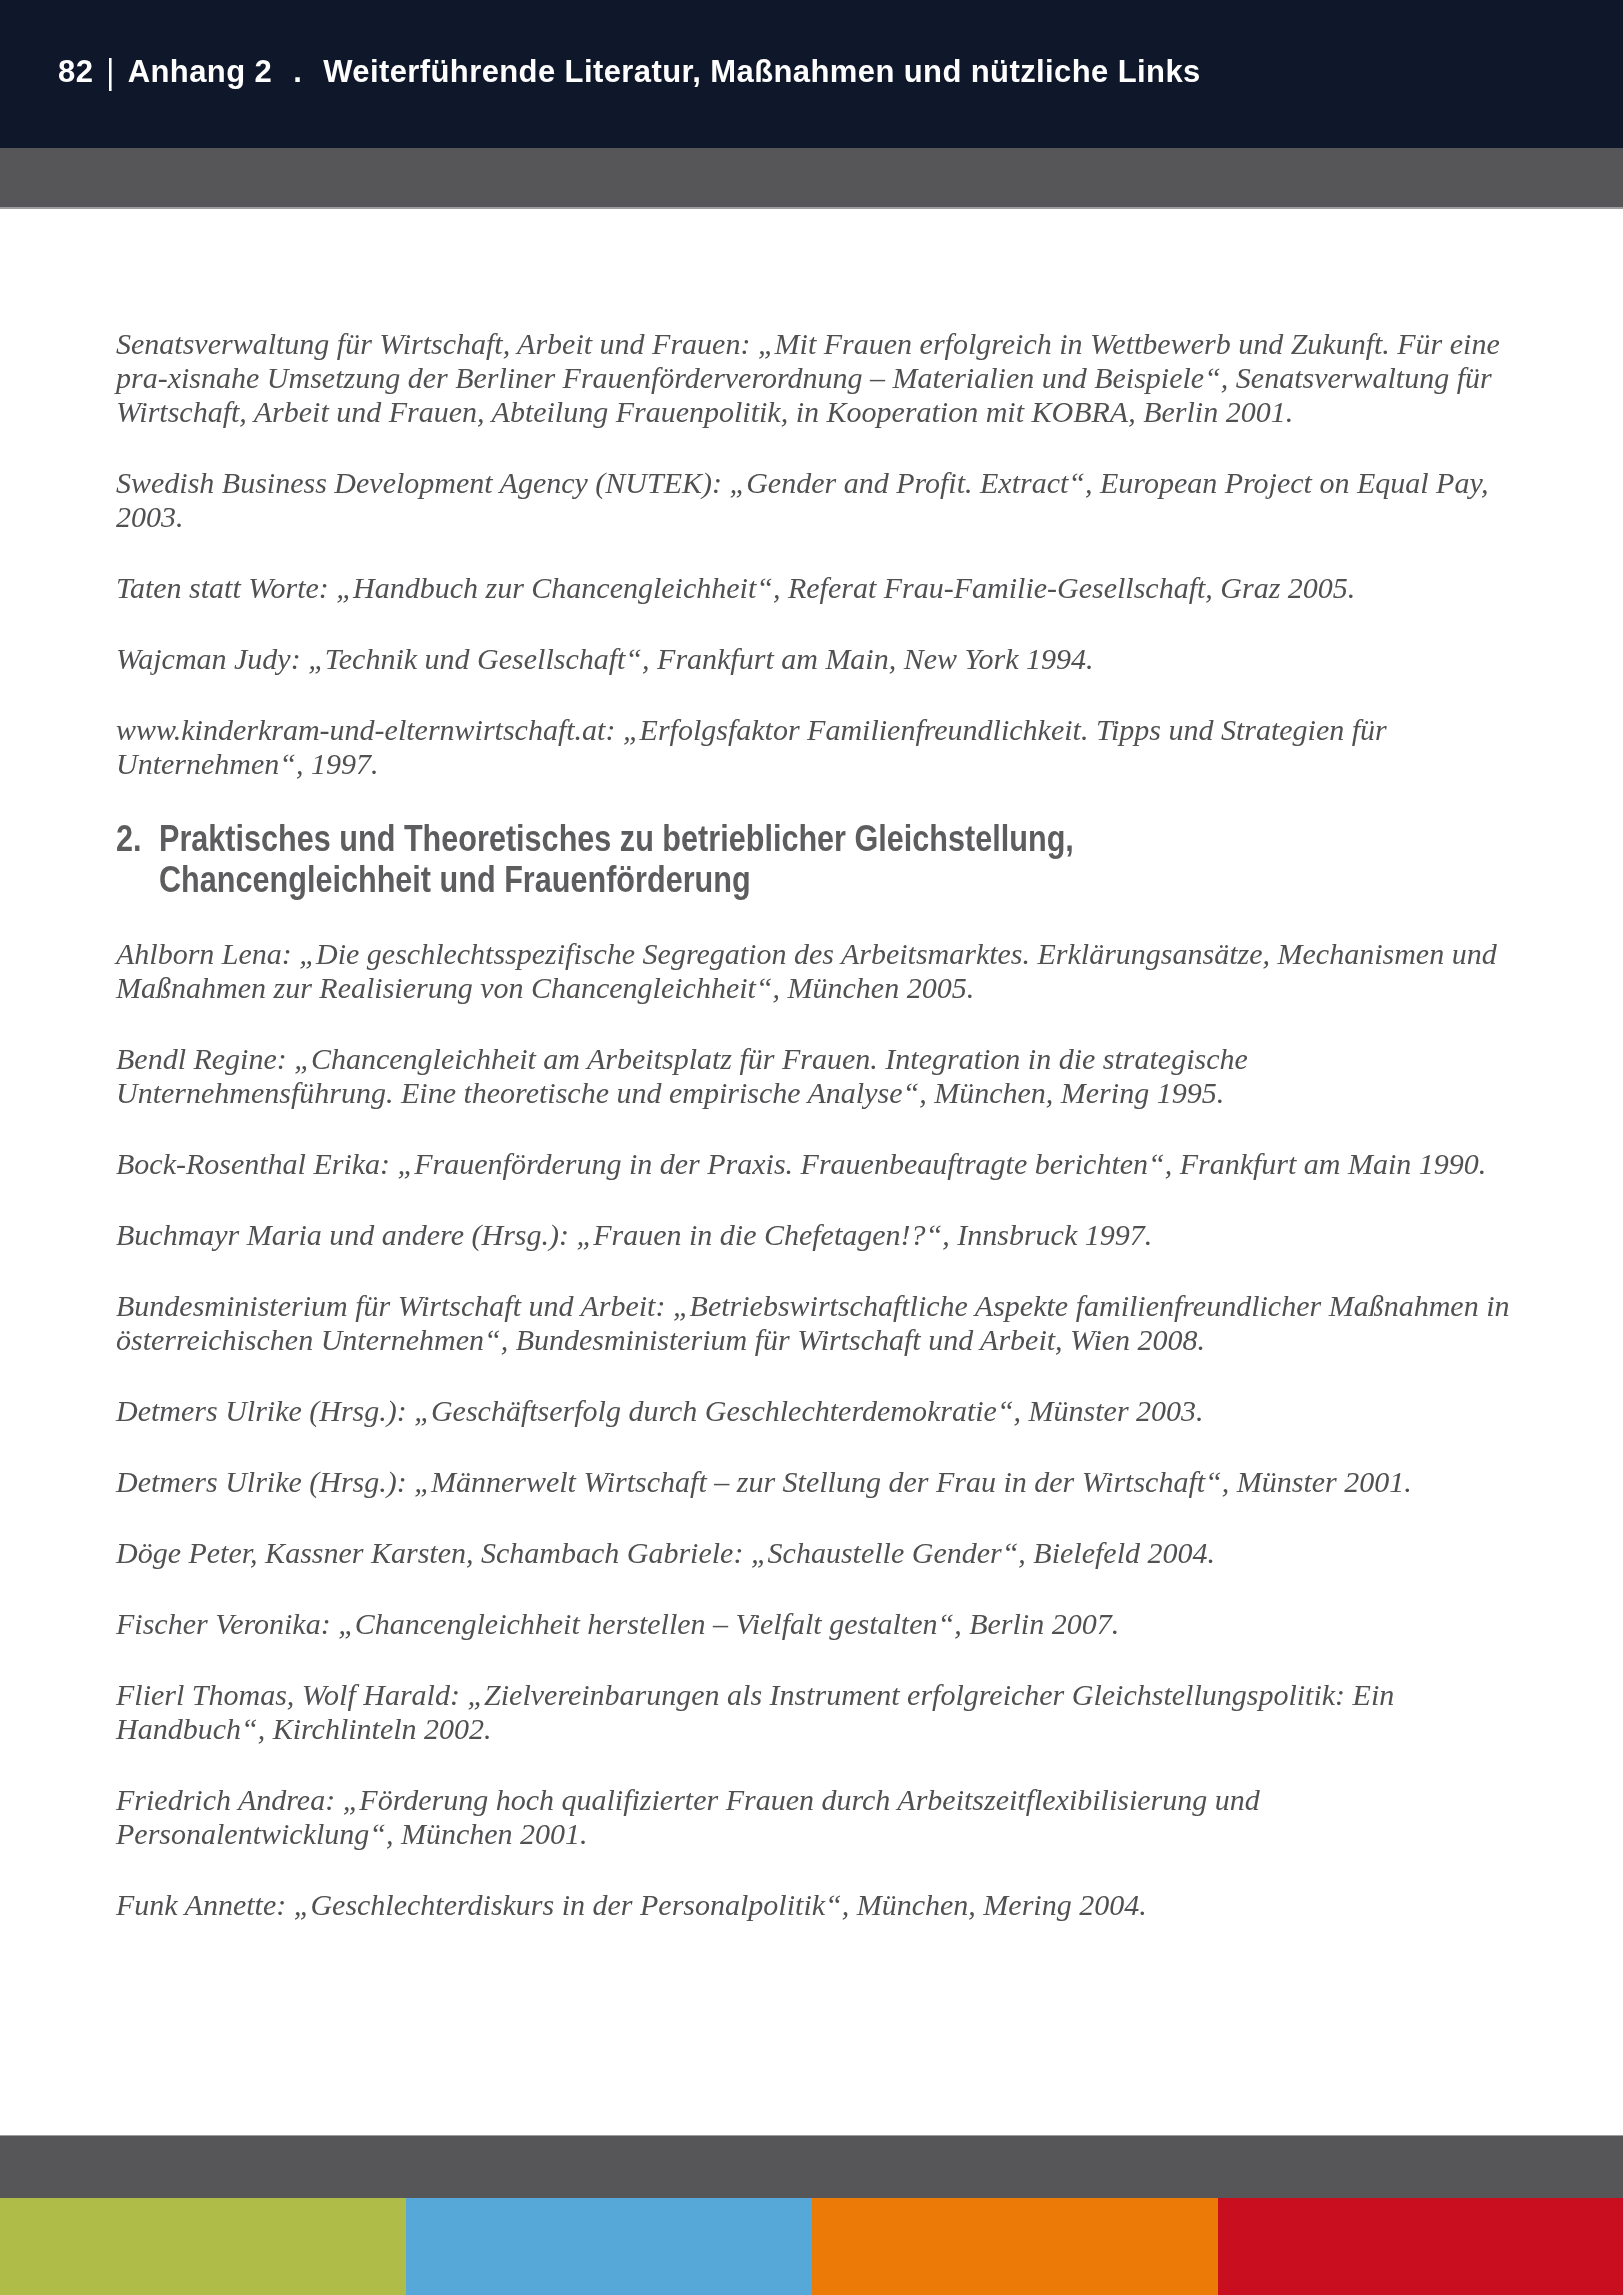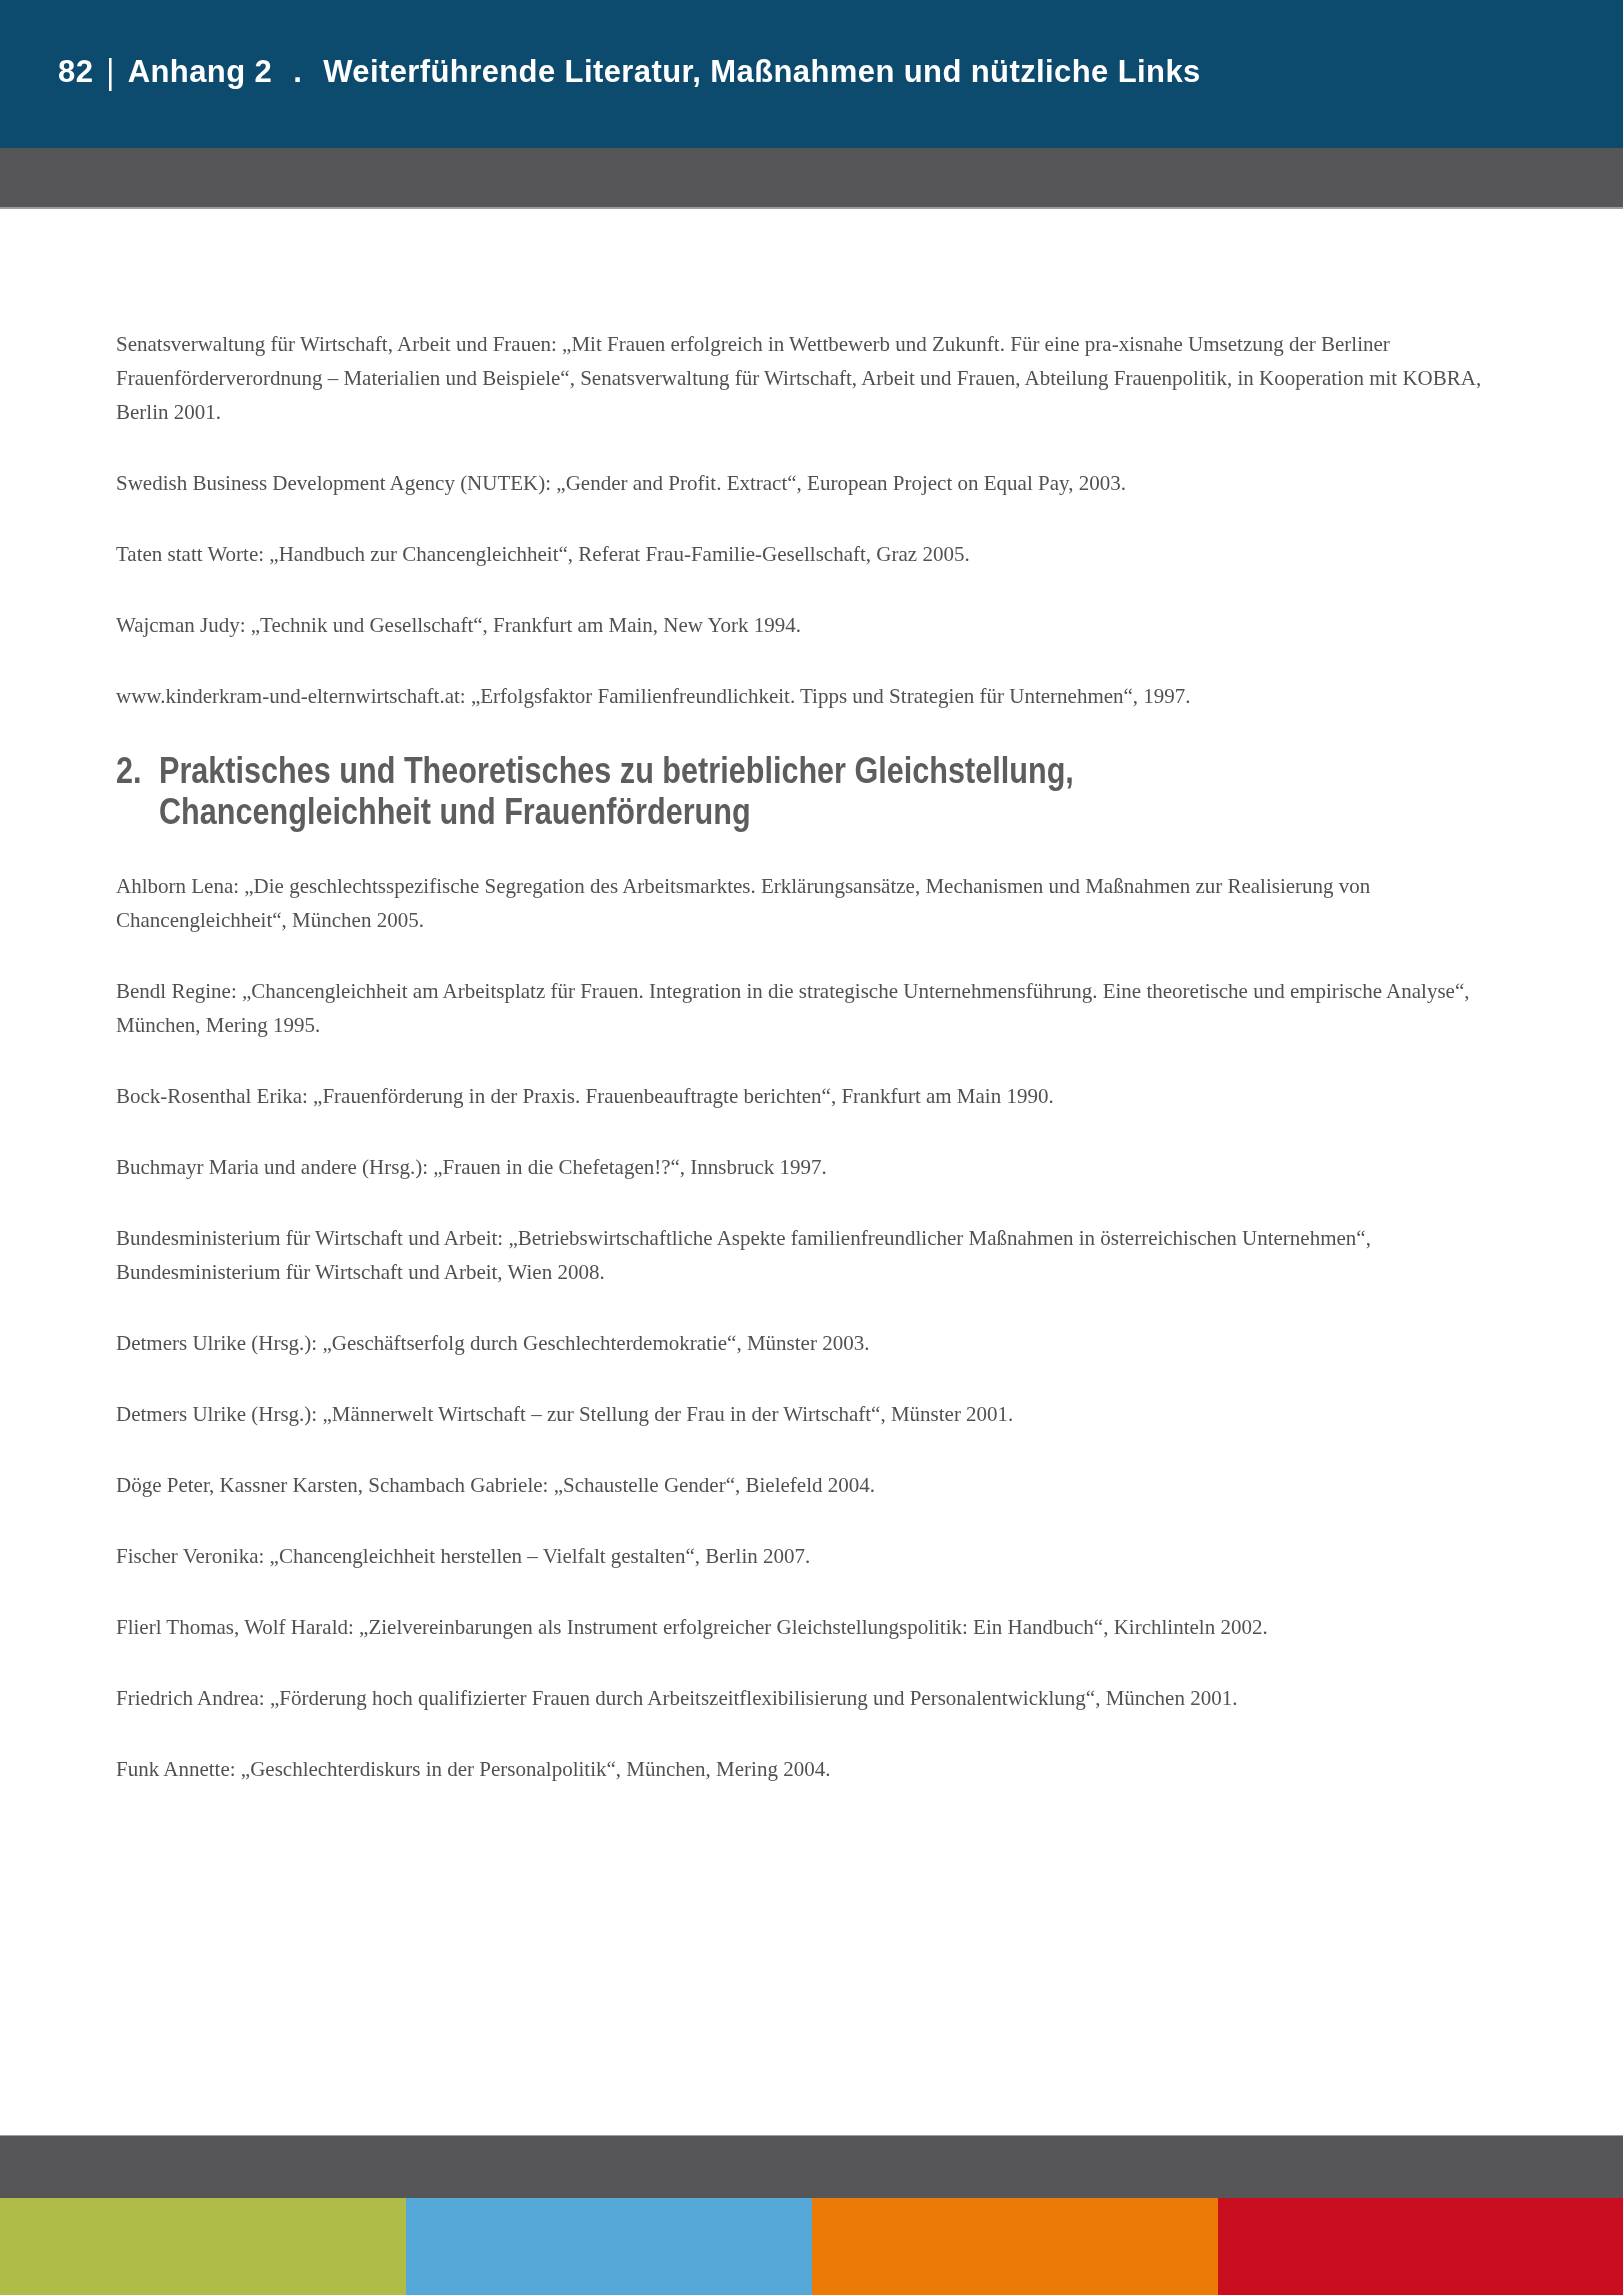--- a/index.html
+++ b/index.html
@@ -43,25 +43,26 @@
   
   .content {
     height: 1926px;
     box-sizing: border-box;
     padding: 118px 103px 0 116px;
     overflow: hidden;
   }
   .content p.ref {
     margin: 0 0 37px 0;
     font-family: "Liberation Serif", serif;
-    font-size: 21px;
+    font-size: 30px;
     line-height: 34px;
     color: #515154;
     letter-spacing: 0px;
     max-width: 1404px;
+    font-style: italic;
   }
   .section-heading {
     display: flex;
     margin: 11.4px 0 37px 0;
     color: #5d5d5f;
     font-weight: bold;
     font-size: 36px;
   }
   .section-heading .num {
     width: 43px;
@@ -83,21 +84,21 @@
     height: 63px;
     border-top: 1.6px solid #9d9ea1;
     box-sizing: border-box;
   }
   .footer-color-bars { display: flex; height: 97px; }
   .footer-color-bars .bar { flex: 0 0 406px; height: 97px; }
 </style>
 </head>
 <body>
 
-<header class="page-header" style="background: #0c4a6e;">
+<header class="page-header" style="background: #0f172a;">
   <div class="head-row">
     <span>82</span>
     <span class="sep-bar">|</span>
     <span>Anhang 2</span>
     <span class="sep-dot">.</span>
     <span>Weiterführende Literatur, Maßnahmen und nützliche Links</span>
   </div>
 </header>
 
 <div class="dark-band" style="background: rgb(86, 86, 88);"></div>

